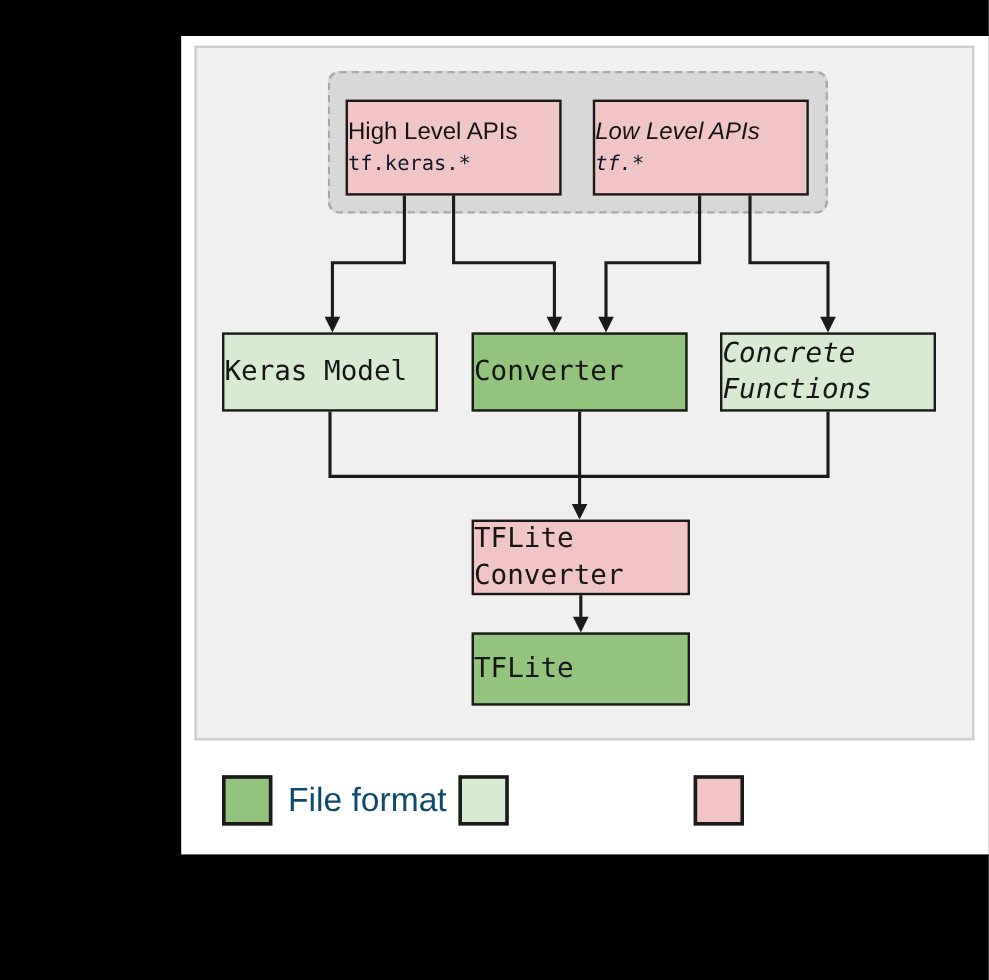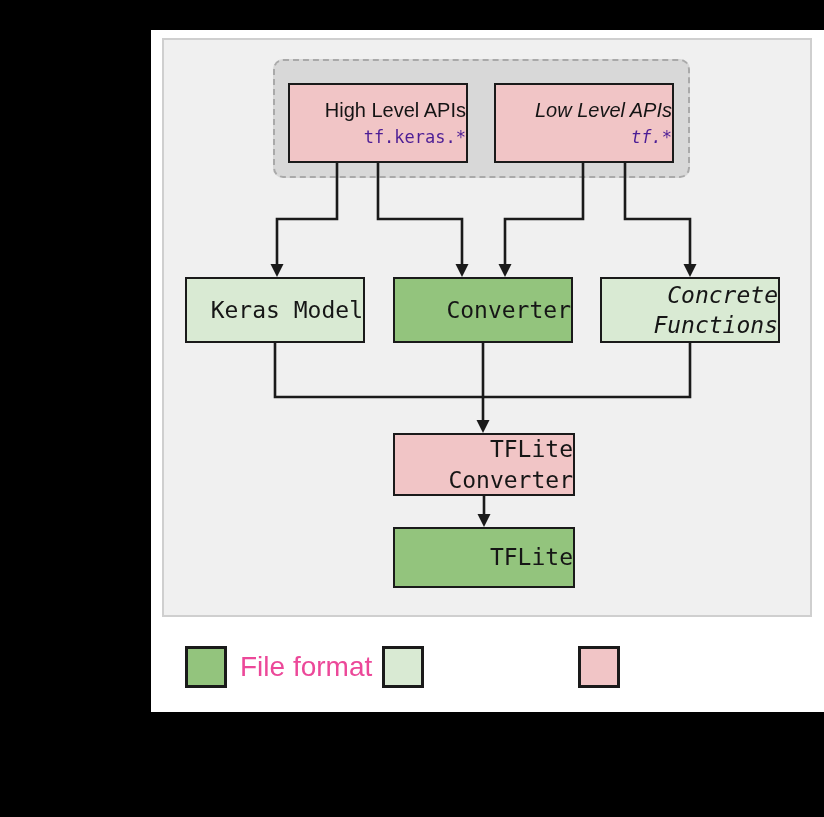--- a/index.html
+++ b/index.html
@@ -25,53 +25,53 @@
     background:#d8d8d8;
     border:2px dashed #a9a9a9;
     border-radius:10px;
     box-sizing:border-box;
   }
   .node {
     position:absolute;
     box-sizing:border-box;
     border:2px solid #1a1a1a;
     display:flex; flex-direction:column;
-    align-items:flex-end; justify-content:center;
+    align-items:flex-start; justify-content:center;
     text-align:center;
   }
   .pink       { background:#f1c5c6; }
   .green      { background:#93c47d; }
   .lightgreen { background:#d9ead3; }
 
   .api-title {
     font-size:20px; color:#141414;
     font-family:"Liberation Sans", sans-serif;
   }
   .api-sub {
     margin-top:5px;
-    font-size:17px; color:#4c1d95;
+    font-size:17px; color:#0f172a;
     font-family:"DejaVu Sans Mono", monospace;
   }
   .mono-label {
     font-family:"DejaVu Sans Mono", monospace;
     font-size:23px; color:#161616;
     line-height:1.32;
   }
   svg.connectors {
     position:absolute; left:0; top:0; width:824px; height:817px;
     pointer-events:none;
   }
   .legend-swatch {
     position:absolute; top:646px; width:42px; height:42px;
     border:3px solid #1a1a1a; box-sizing:border-box;
   }
   .legend-label {
     position:absolute; top:646px; height:42px;
     display:flex; align-items:center;
-    font-size:28px; color:#ec4899;
+    font-size:28px; color:#0c4a6e;
     white-space:nowrap;
   }
 </style>
 </head>
 <body>
 
 <div class="card">
 
   <div class="panel" style="left:11px; top:8px;"></div>
 

